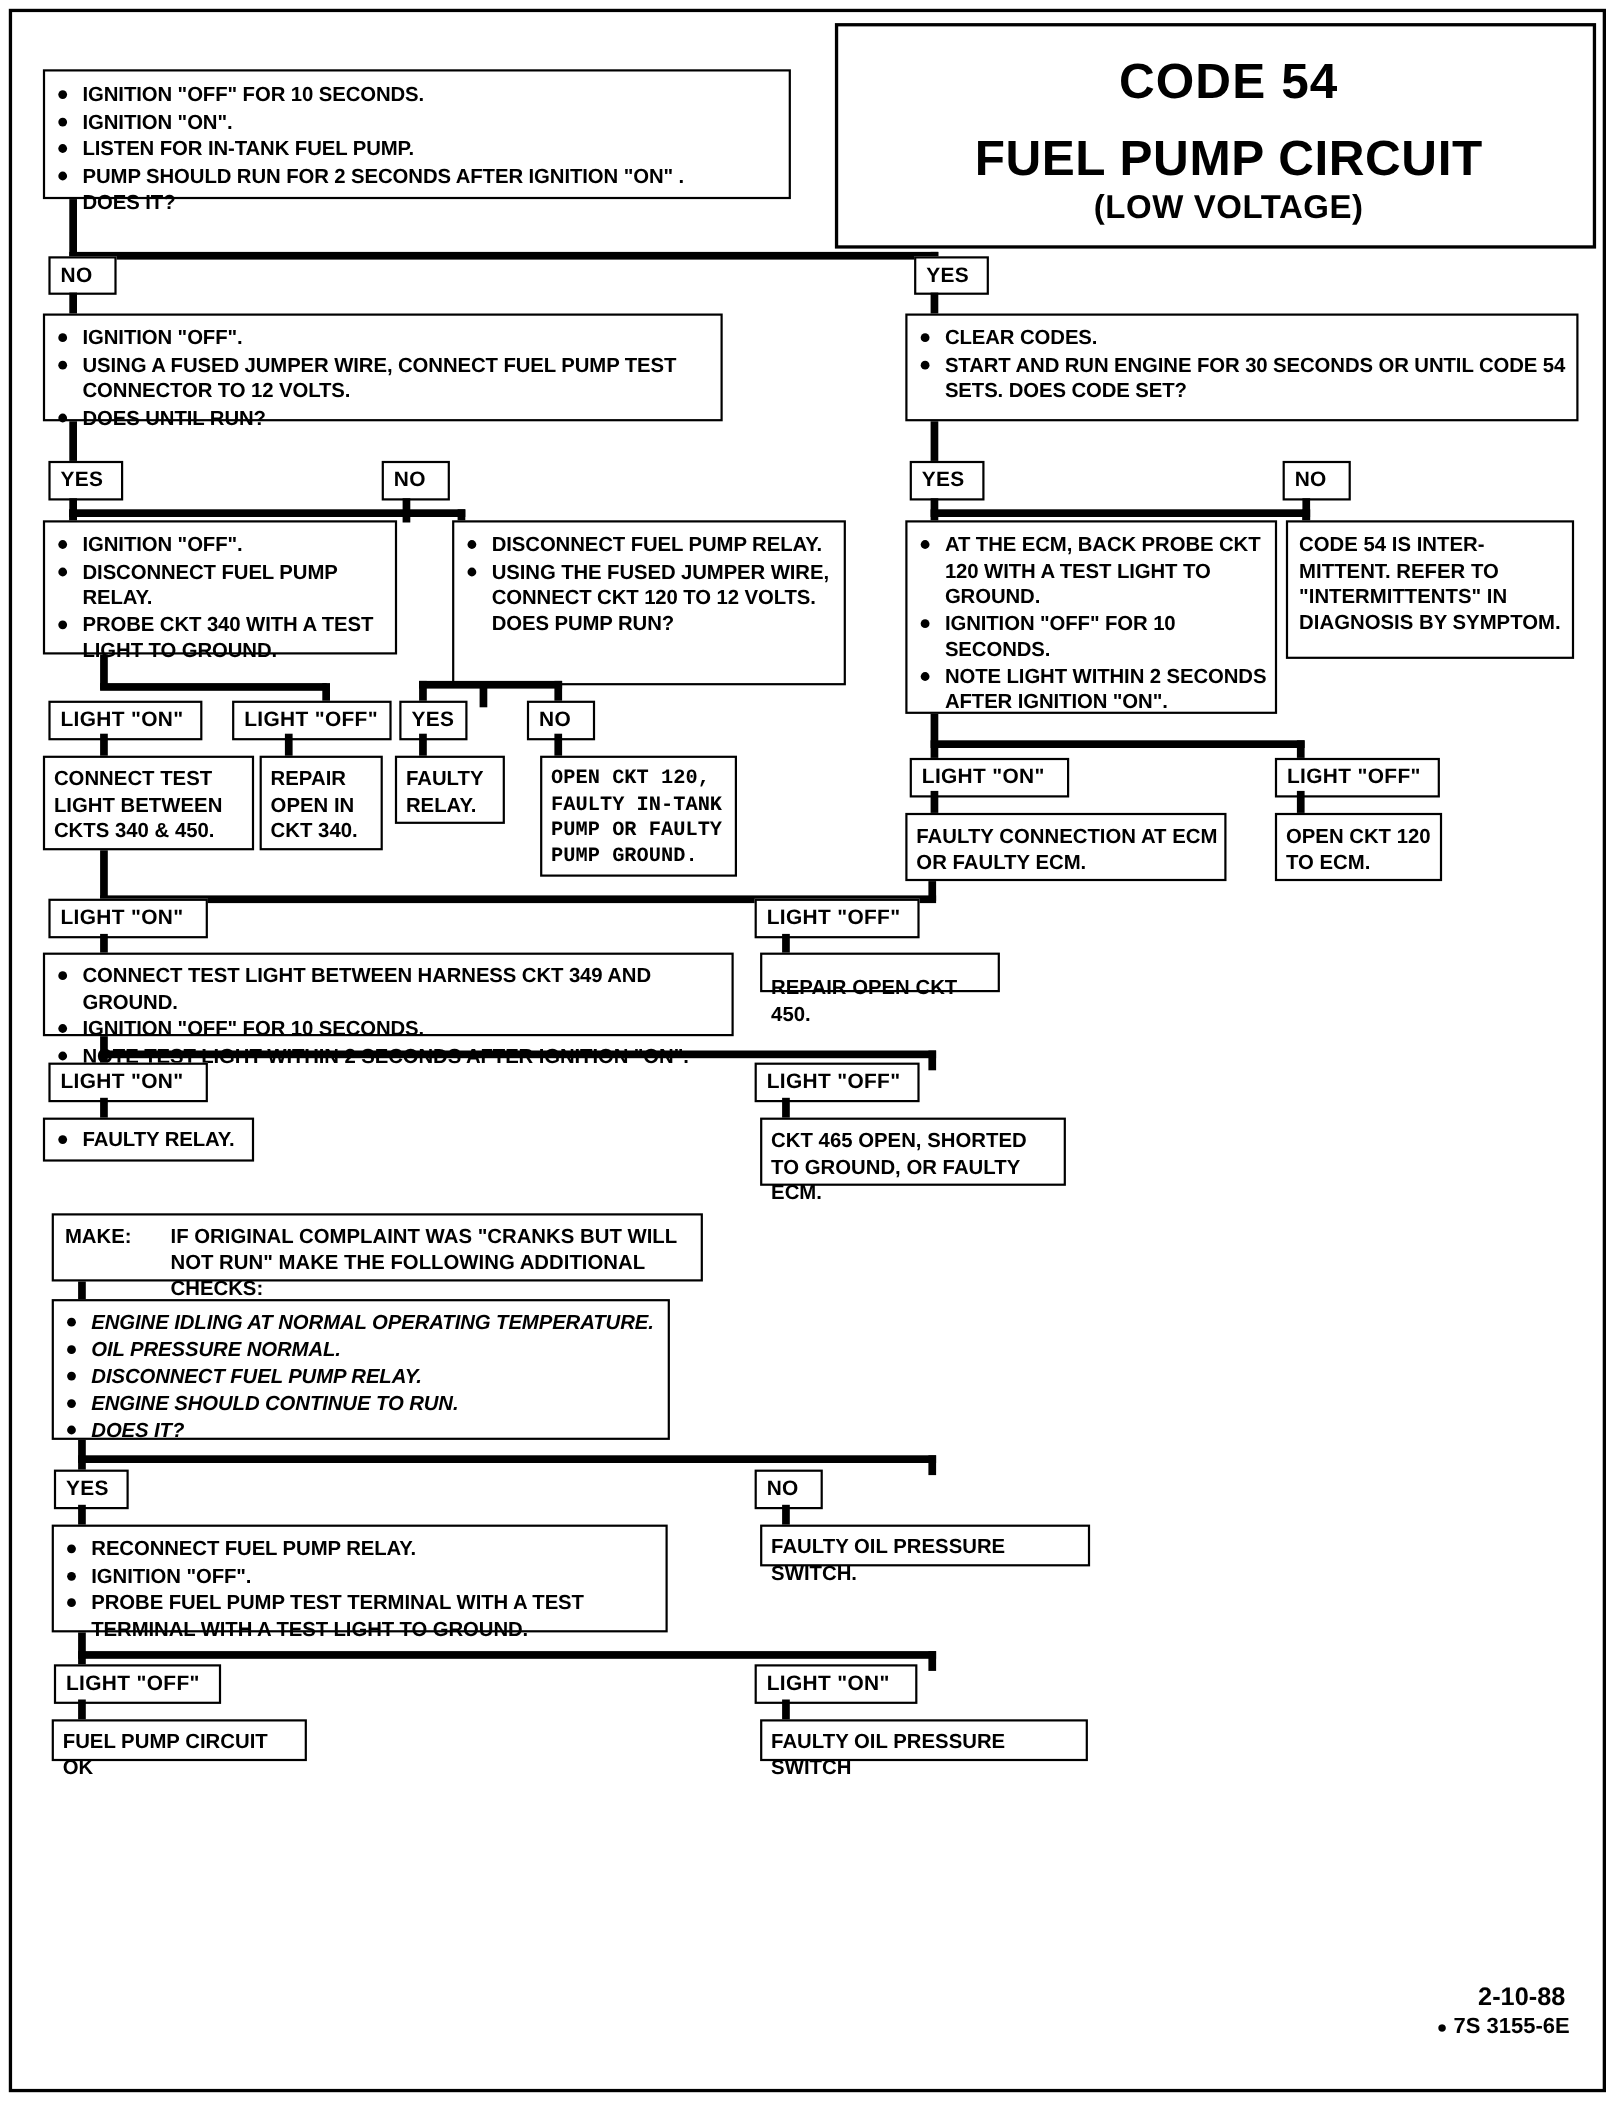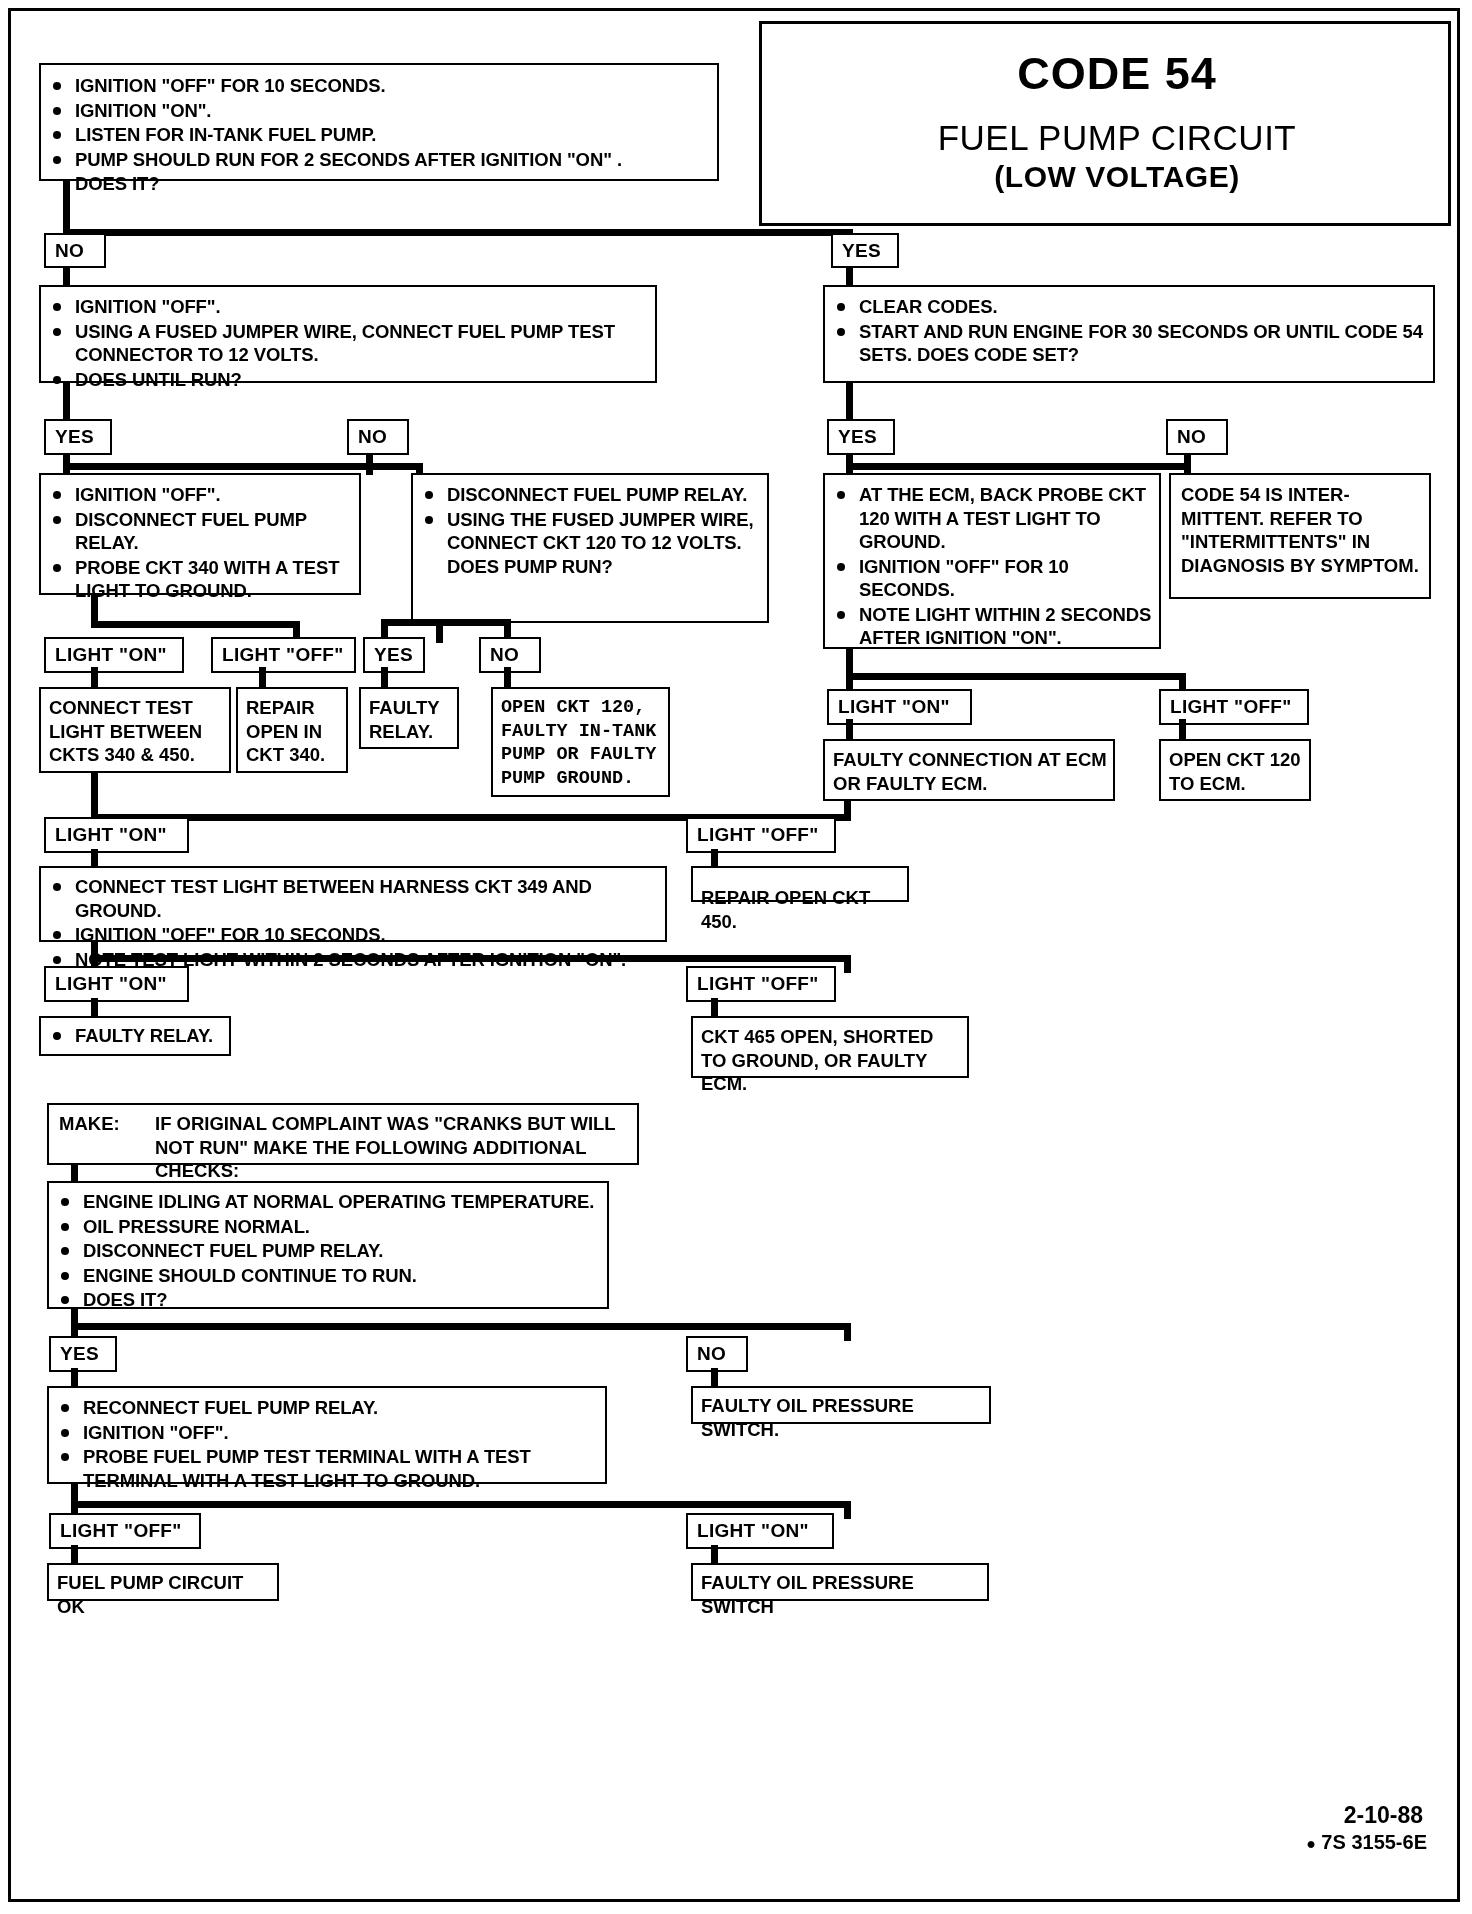--- a/index.html
+++ b/index.html
@@ -41,21 +41,21 @@
   .hl{height:7px;}
   
   #titleblk{
     position:absolute;left:748px;top:10px;width:692px;height:205px;
     border:3px solid #000;box-sizing:border-box;background:#fff;
     display:flex;flex-direction:column;align-items:center;justify-content:flex-start;
     padding-top:24px;
     padding-left:24px;
   }
   #t1{font-size:45px;font-weight:bold;letter-spacing:1px;}
-  #t2{font-size:35px;font-weight:normal;margin-top:18px;letter-spacing:.5px;}
+  #t2{font-size:45px;font-weight:bold;margin-top:18px;letter-spacing:.5px;}
   #t3{font-size:30px;font-weight:bold;margin-top:2px;letter-spacing:.5px;}
   #footdate{position:absolute;right:34px;top:1791px;font-size:23px;font-weight:bold;}
   #footpn{position:absolute;right:30px;top:1820px;font-size:20px;font-weight:bold;}
   .note-lbl{display:inline-block;width:96px;vertical-align:top;}
   .note-bd{display:inline-block;vertical-align:top;}
 </style>
 </head>
 <body>
 
 <div id="sheet">
@@ -234,21 +234,21 @@
   </div>
 
   <div class="node bx" style="left:36px;top:1092px;width:592px;height:62px;">
     <div style="padding:7px 6px 0 10px;">
       <span class="plain note-lbl">MAKE:</span><span class="plain note-bd" style="width:470px;">IF ORIGINAL COMPLAINT WAS "CRANKS BUT WILL NOT RUN" MAKE THE FOLLOWING ADDITIONAL CHECKS:</span>
     </div>
   </div>
   <div class="ln vl" style="left:60px;top:1154px;height:20px;"></div>
 
   <div class="node bx" style="left:36px;top:1170px;width:562px;height:128px;">
-    <ul class="bl txt" style="padding:7px 6px 0 4px;">
+    <ul class="bl txt" style="padding:7px 6px 0 4px;font-style:italic;">
       <li>ENGINE IDLING AT NORMAL OPERATING TEMPERATURE.</li>
       <li>OIL PRESSURE NORMAL.</li>
       <li>DISCONNECT FUEL PUMP RELAY.</li>
       <li>ENGINE SHOULD CONTINUE TO RUN.</li>
       <li>DOES IT?</li>
     </ul>
   </div>
 
   <div class="ln vl" style="left:60px;top:1298px;height:38px;"></div>
   <div class="ln hl" style="left:60px;top:1312px;width:780px;"></div>

